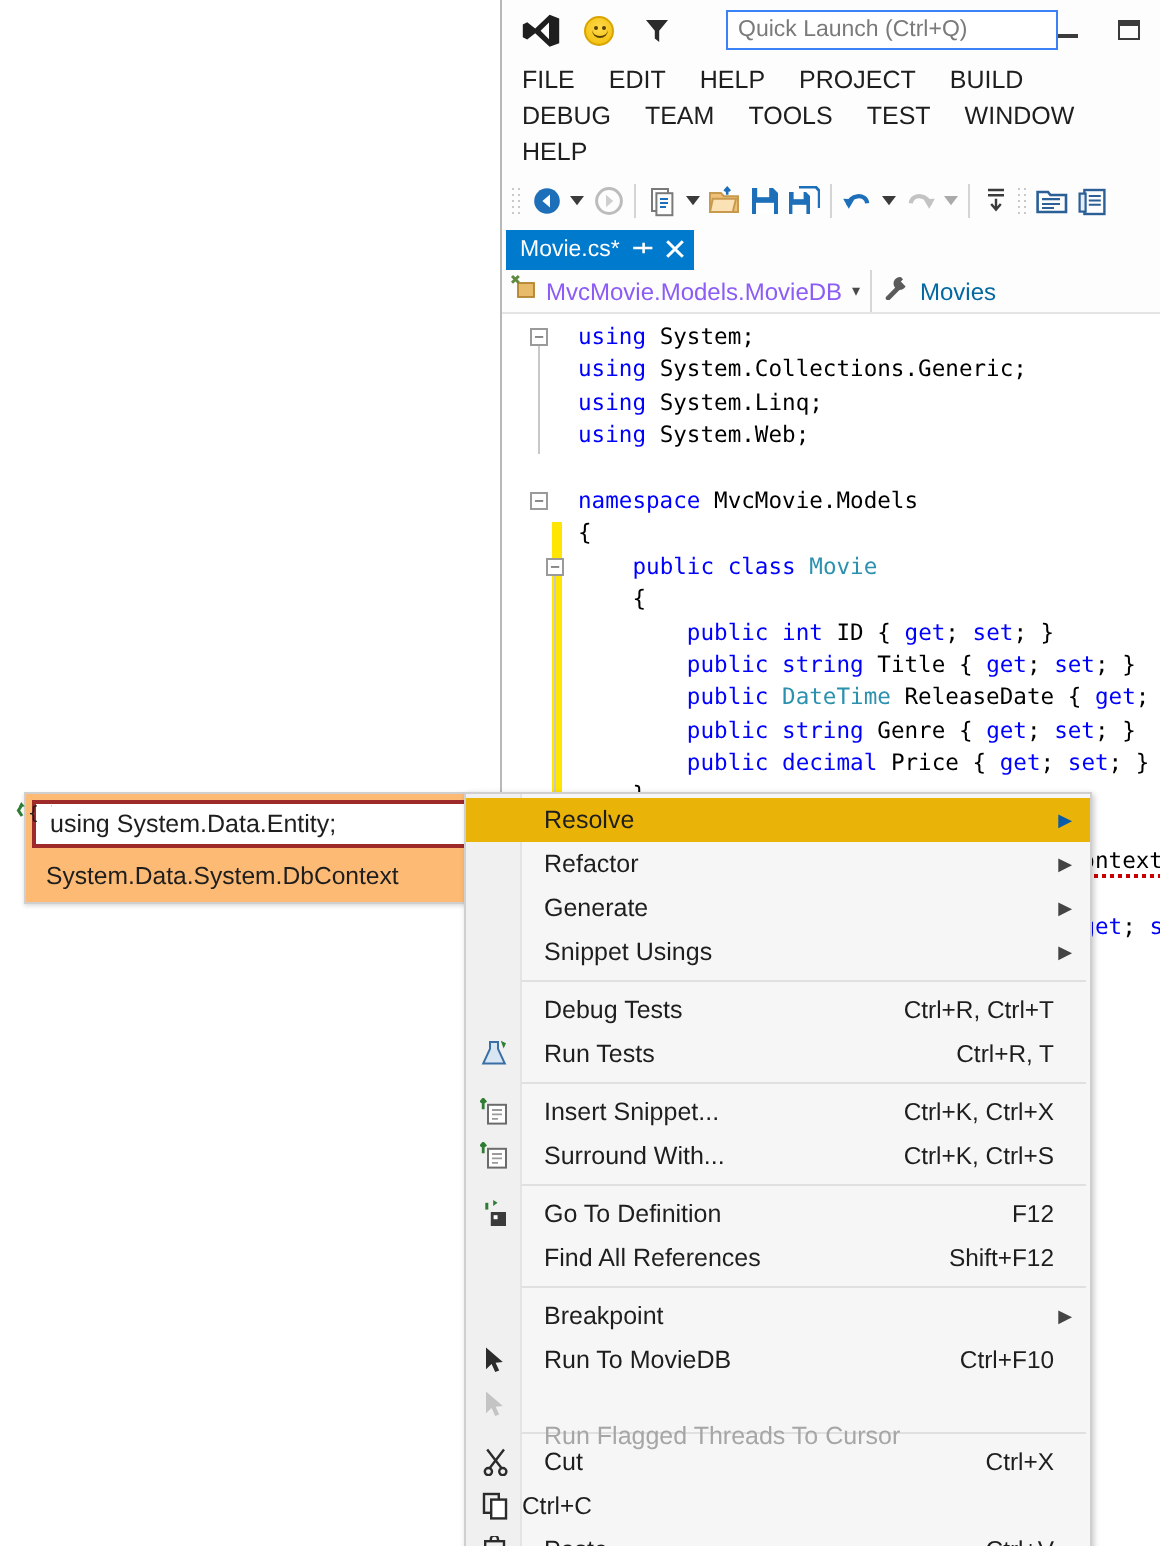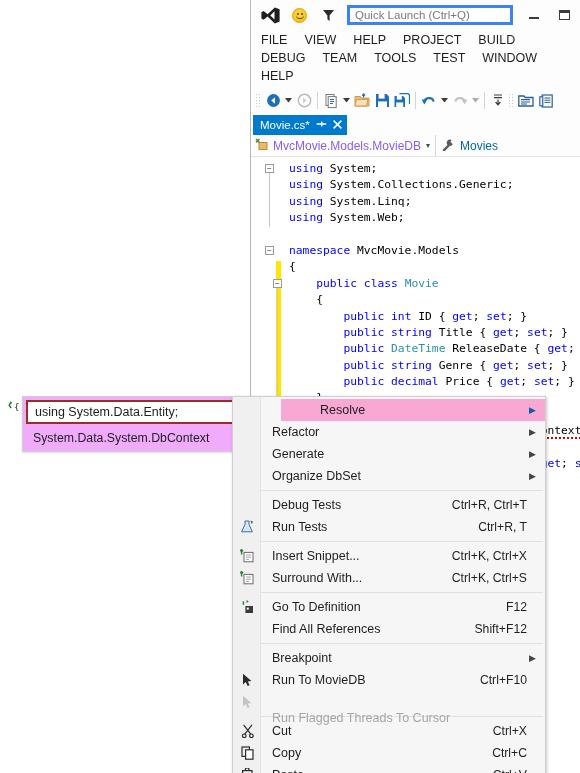--- a/index.html
+++ b/index.html
@@ -32,22 +32,22 @@
   .smiley::before, .smiley::after {
     content:""; position:absolute; width:2px; height:2px; background:#5a4200; border-radius:50%; top:4px;
   }
   .smiley::before { left:3.5px; } .smiley::after { right:3.5px; }
   .smiley i {
     position:absolute; left:3px; bottom:3px; width:8px; height:4px;
     border-bottom:1.6px solid #5a4200; border-radius:0 0 8px 8px;
   }
   .funnel { margin-left: 14px; width: 14px; height: 14px; display:flex; align-items:center; justify-content:center;}
   .quicklaunch {
-    margin-left: 12px; width: 166px; height: 20px; background: #fff;
-    border: 3px solid #3b82f6; font-size: 11.5px; color: #6e6e6e;
+    margin-left: 28px; width: 166px; height: 20px; background: #fff;
+    border: 1px solid #3b82f6; font-size: 11.5px; color: #6e6e6e;
     padding: 0 5px; line-height: 18px; font-family: "Liberation Sans", sans-serif;
   }
   .quicklaunch::placeholder { color:#7a7a7a; }
   .wincontrols { position:absolute; right: 0px; top:0; height:30px; display:flex; align-items:center; }
   .winbtn { width: 31px; height: 30px; display:flex; align-items:center; justify-content:center; }
   .winbtn .min { width:10px; height:2px; background:#3b3b3b; display:block; margin-top:6px;}
   .winbtn .max { width:11px; height:10px; border:1.6px solid #3b3b3b; display:block; }
   .winbtn .max::before{content:"";display:block;height:2px;background:#3b3b3b;}
 
   
@@ -112,38 +112,38 @@
     font-family:"DejaVu Sans Mono", monospace; font-size:8px; line-height:7px; text-align:center; color:#555;
   }
   .outline-vline { position:absolute; width:1px; background:#c8c8c8; }
 
   
   #quickfix {
     position:absolute; left: 8px; top: 396px; width: 232px; z-index: 40;
     font-family:"Liberation Sans", sans-serif;
   }
   .qf-icon { position:absolute; left:0px; top:4px; width:18px; height:16px; }
-  .qf-panel { margin-left: 14px; background:#f0abfc; border:1px solid #cfcfcf; box-shadow: 0 1px 2px rgba(0,0,0,.14); }
+  .qf-panel { margin-left: 4px; background:#fdba74; border:1px solid #cfcfcf; box-shadow: 0 1px 2px rgba(0,0,0,.14); }
   .qf-row1 {
     margin:3px; border:2px solid #9e2a2a; padding: 3px 7px; font-size:12.5px; color:#1e1e1e;
     background:#fff;
   }
   .qf-row2 { padding: 4px 10px 6px 10px; font-size:12.3px; color:#1e1e1e; }
 
   
   #ctxmenu {
     position:absolute; left: 232px; top: 396px; width: 314px; z-index: 50;
     background:#f6f6f6; border:1px solid #cfcfcf; box-shadow: 1px 1px 3px rgba(0,0,0,.22);
     padding: 2px 0 2px 0; font-family:"Liberation Sans", sans-serif;
   }
   .cm-gut { position:absolute; left:0; top:0; bottom:0; width:28px; background:#f0f0f0; border-right:1px solid #e4e4e4;}
   .cm-item {
     position:relative; display:flex; align-items:center; height:22px; padding-left:28px; z-index:2;
   }
-  .cm-item.sel { background:#f9a8d4;margin-left:48px; }
+  .cm-item.sel { background:#eab308; }
   .cm-item .ico { position:absolute; left:6px; top:3px; width:17px; height:16px; display:flex; align-items:center; justify-content:center; }
   .cm-label { font-size:12.5px; color:#1e1e1e; padding-left:11px; flex:1; white-space:nowrap; }
   .cm-item.disabled .cm-label { color:#a6a6a6;margin-top:31px; }
   .cm-short { font-size:12.2px; color:#1e1e1e; padding-right:18px; white-space:nowrap; }
   .cm-arrow { position:absolute; right:9px; top:6px; font-size:9px; color:#444; line-height:10px; }
   .cm-item.sel .cm-arrow { color:#0a5ca8; }
   .cm-sep { height:1px; background:#e0e0e0; margin:3px 2px 3px 28px; }
 </style>
 </head>
 <body>
@@ -173,21 +173,21 @@
             <span class="min"></span>
           </span>
         <span class="winbtn">
             <span class="max"></span>
           </span>
       </span>
     </div>
 
     <div class="menubar" id="menubar">
         <span class="mi">FILE</span>
-        <span class="mi">VIEW</span>
+        <span class="mi">EDIT</span>
         <span class="mi">HELP</span>
         <span class="mi">PROJECT</span>
         <span class="mi">BUILD</span>
         <span class="mi">DEBUG</span>
         <span class="mi">TEAM</span>
         <span class="mi">TOOLS</span>
         <span class="mi">TEST</span>
         <span class="mi">WINDOW</span>
         <span class="mi">HELP</span>
       </div>
@@ -368,21 +368,21 @@
         </div>
         <div class="cm-item">
           <span class="cm-label">Refactor</span>
           <span class="cm-arrow">▶</span>
         </div>
         <div class="cm-item">
           <span class="cm-label">Generate</span>
           <span class="cm-arrow">▶</span>
         </div>
         <div class="cm-item">
-          <span class="cm-label">Organize DbSet</span>
+          <span class="cm-label">Snippet Usings</span>
           <span class="cm-arrow">▶</span>
         </div>
         <div class="cm-sep"></div>
         <div class="cm-item">
           <span class="cm-label">Debug Tests</span>
           <span class="cm-short">Ctrl+R, Ctrl+T</span>
         </div>
         <div class="cm-item">
           <span class="ico">
             <svg width="15" height="14" viewBox="0 0 15 14">
@@ -467,21 +467,20 @@
           <span class="cm-label">Cut</span>
           <span class="cm-short">Ctrl+X</span>
         </div>
         <div class="cm-item">
           <span class="ico">
             <svg width="14" height="14" viewBox="0 0 14 14">
               <rect x="1" y="1" width="7.4" height="9.4" fill="none" stroke="#2b2b2b" stroke-width="1.2"></rect>
               <rect x="4.6" y="3.8" width="7.4" height="9.4" fill="#fff" stroke="#2b2b2b" stroke-width="1.2"></rect>
             </svg>
           </span>
-          <span class="cm-label">Copy</span>
           <span class="cm-short">Ctrl+C</span>
         </div>
         <div class="cm-item">
           <span class="ico">
             <svg width="14" height="14" viewBox="0 0 14 14">
               <rect x="1.6" y="2.6" width="9.4" height="10.4" fill="none" stroke="#2b2b2b" stroke-width="1.2"></rect>
               <path d="M4.4 2.6 v-1 a1.8 1.8 0 0 1 3.6 0 v1" fill="none" stroke="#2b2b2b" stroke-width="1.2"></path>
             </svg>
           </span>
           <span class="cm-label">Paste</span>

